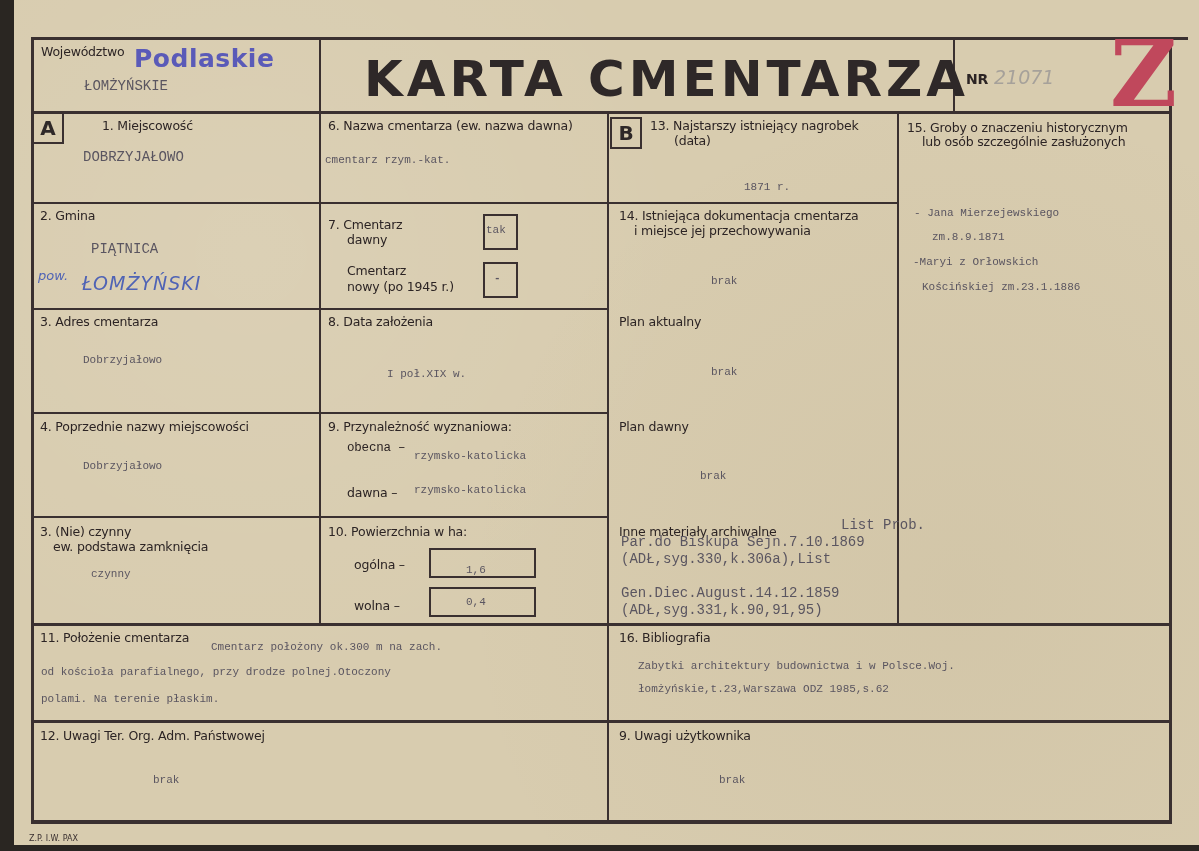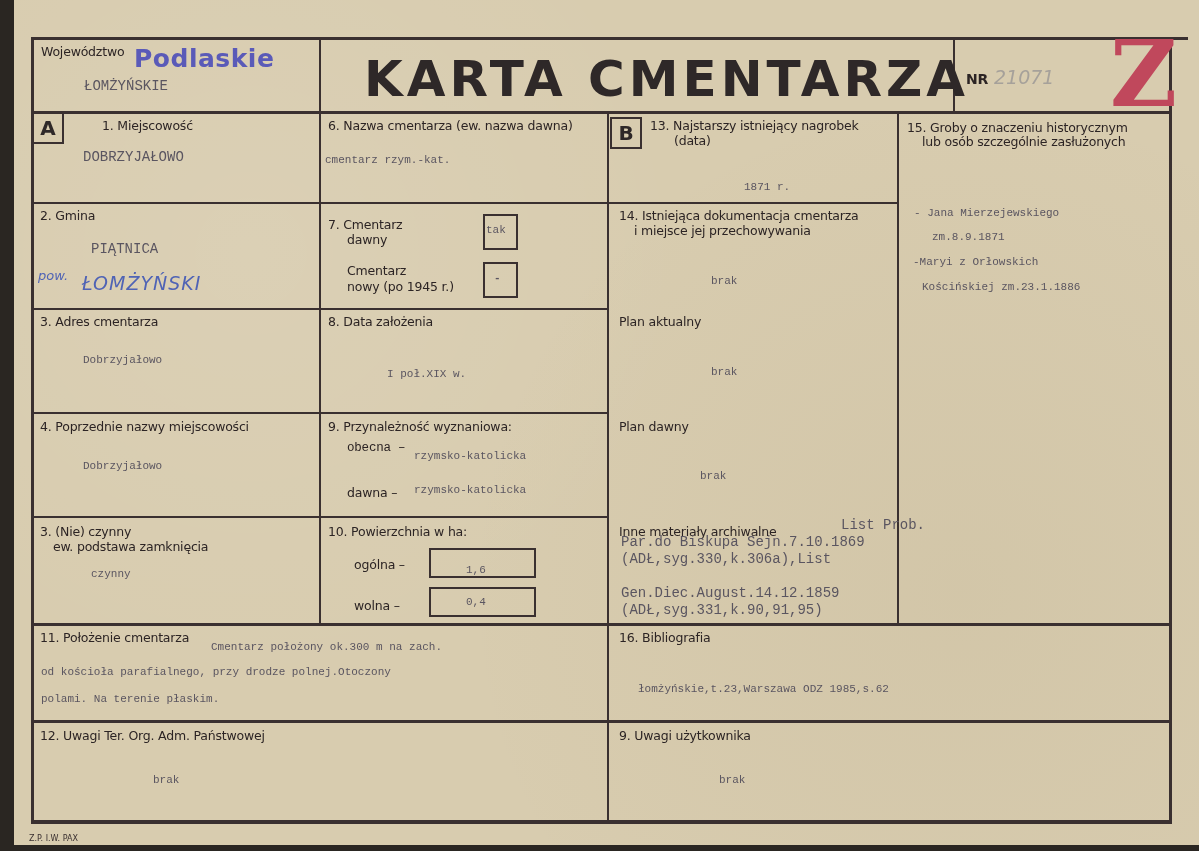--- a/index.html
+++ b/index.html
@@ -151,19 +151,20 @@
   <div class="typ" style="left:607px;top:601px;font-size:14px;line-height:18px;">(ADŁ,syg.331,k.90,91,95)</div>
 
   <div class="lbl" style="left:893px;top:120px;">15. Groby o znaczeniu historycznym</div>
   <div class="lbl" style="left:908px;top:134px;">lub osób szczególnie zasłużonych</div>
   <div class="typ" style="left:900px;top:203px;">- Jana Mierzejewskiego</div>
   <div class="typ" style="left:918px;top:227px;">zm.8.9.1871</div>
   <div class="typ" style="left:899px;top:252px;">-Maryi z Orłowskich</div>
   <div class="typ" style="left:908px;top:277px;">Kościńskiej zm.23.1.1886</div>
 
   <div class="lbl" style="left:605px;top:630px;">16. Bibliografia</div>
+  <div class="typ" style="left:624px;top:656px;">Zabytki architektury budownictwa i w Polsce.Woj.</div>
   <div class="typ" style="left:624px;top:679px;">łomżyńskie,t.23,Warszawa ODZ 1985,s.62</div>
 
   <div class="lbl" style="left:605px;top:728px;">9. Uwagi użytkownika</div>
   <div class="typ" style="left:705px;top:770px;">brak</div>
 
   <div class="footer" style="left:15px;top:834px;">Z.P. I.W. PAX</div>
 </div>
 
 </body></html>

